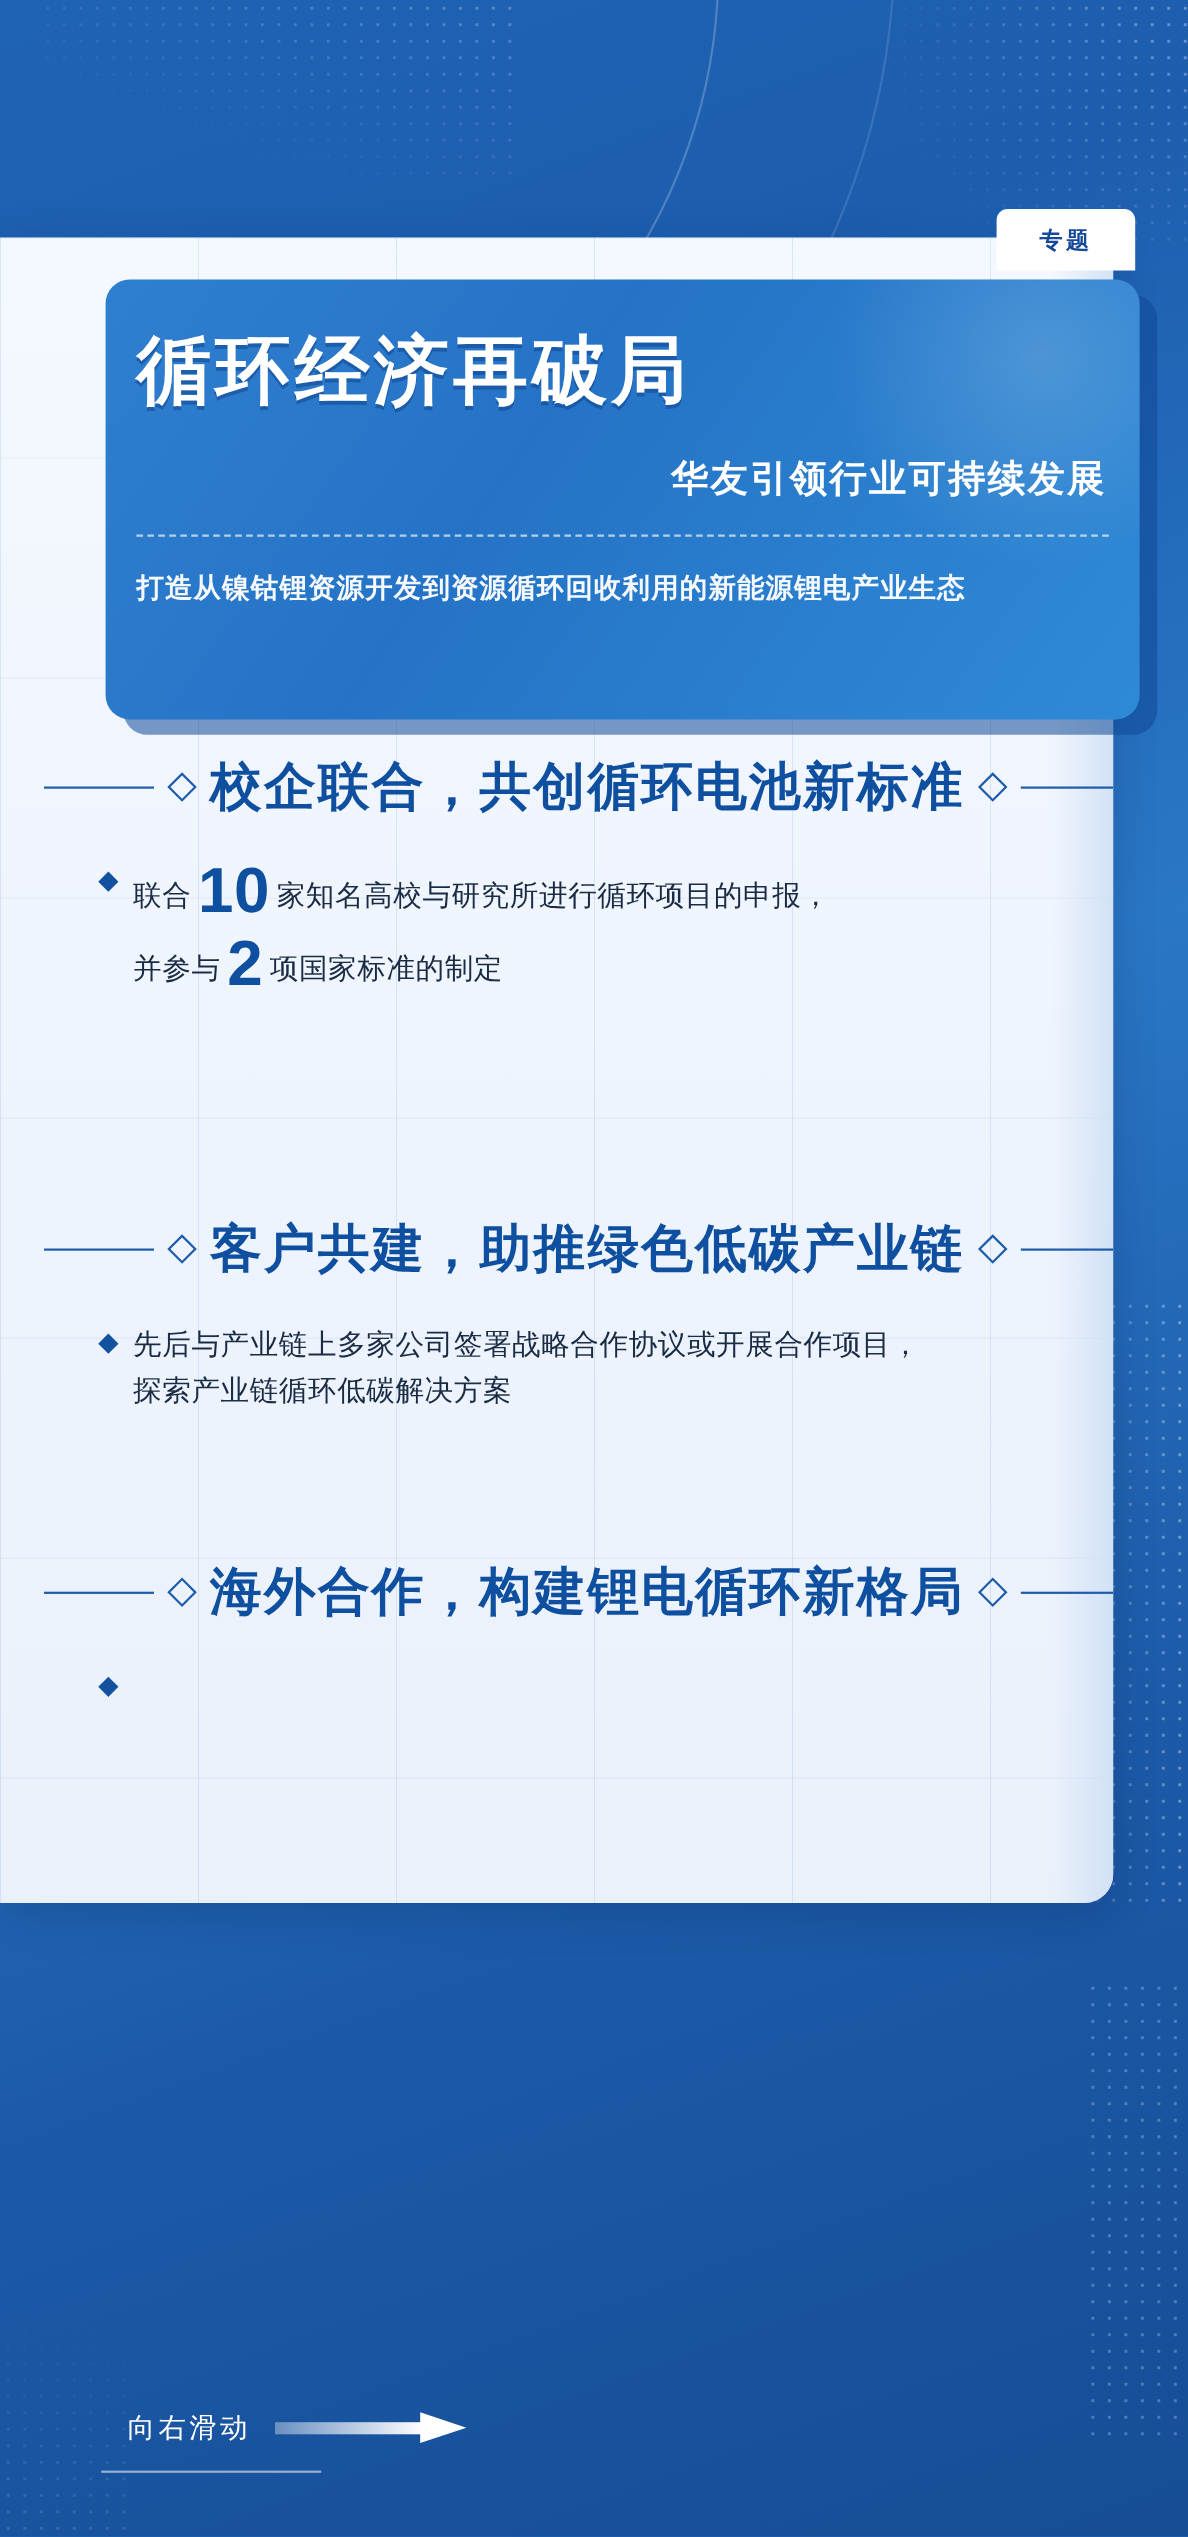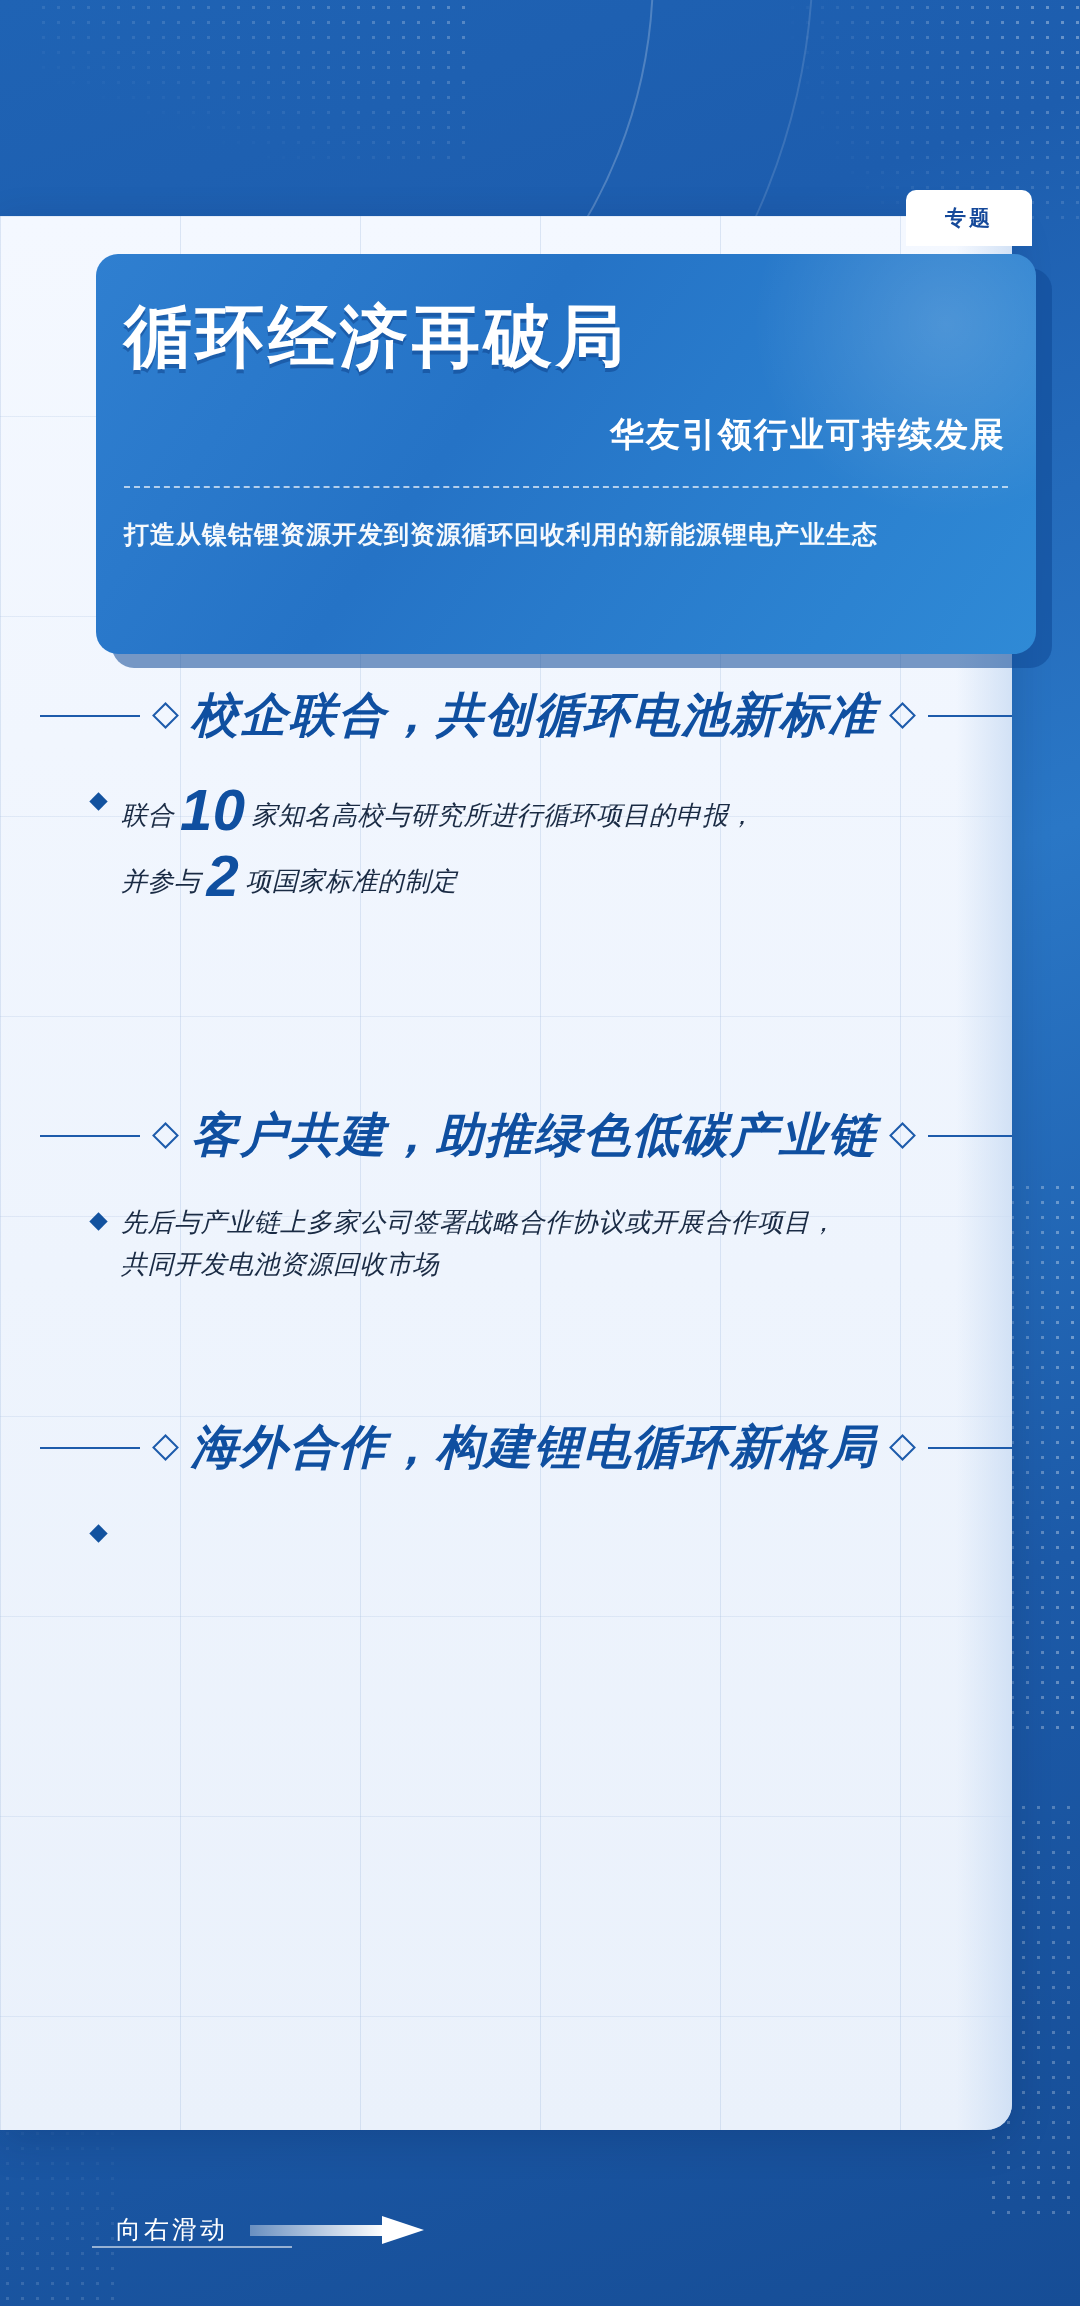--- a/index.html
+++ b/index.html
@@ -46,26 +46,25 @@
   }
   .arc1{width:980px;height:980px;left:-330px;top:-520px;}
   .arc2{width:1280px;height:1280px;left:-470px;top:-690px;border-color:rgba(255,255,255,.13);}
 
   
   .card{
     position:absolute;
     left:0;
     top:216px;
     width:1012px;
-    height:1914px;
+    height:1514px;
     background:linear-gradient(180deg,#f4f8ff 0%,#eef4fd 55%,#eaf1fb 100%);
     border-radius:0 26px 26px 0;
     box-shadow:0 10px 40px rgba(0,20,60,.18);
     overflow:hidden;
-    font-style:italic;
   }
   .card-grid{
     position:absolute;inset:0;
     background-image:
       linear-gradient(to right,rgba(160,185,220,.30) 1px,transparent 1px),
       linear-gradient(to bottom,rgba(160,185,220,.22) 1px,transparent 1px);
     background-size:180px 200px;
     pointer-events:none;
   }
   .card-right-fade{
@@ -206,21 +205,21 @@
     color:#0f4fa0;
     line-height:1;
     padding:0 6px;
     vertical-align:-6px;
   }
 
   
   .swipe{
     position:absolute;
     left:116px;
-    bottom:60px;
+    bottom:83px;
     display:flex;
     align-items:center;
     z-index:7;
   }
   .swipe-label{
     font-size:25px;
     color:#ffffff;
     letter-spacing:3px;
     margin-right:22px;
     white-space:nowrap;
@@ -293,21 +292,21 @@
         <div class="sec-dia"></div>
         <div class="sec-title">客户共建，助推绿色低碳产业链</div>
         <div class="sec-dia"></div>
         <div class="sec-line-right"></div>
       </div>
       <div class="bullets">
         <div class="bullet-row">
           <div class="bullet-dia"></div>
           <div>
             <div class="bullet-text">先后与产业链上多家公司签署战略合作协议或开展合作项目，</div>
-            <div class="bullet-text">共同开发电池资源回收市场</div>
+            <div class="bullet-text">探索产业链循环低碳解决方案</div>
           </div>
         </div>
       </div>
     </div>
 
     <div class="section" style="top:1200px;">
       <div class="sec-head">
         <div class="sec-line-left"></div>
         <div class="sec-dia"></div>
         <div class="sec-title">海外合作，构建锂电循环新格局</div>

